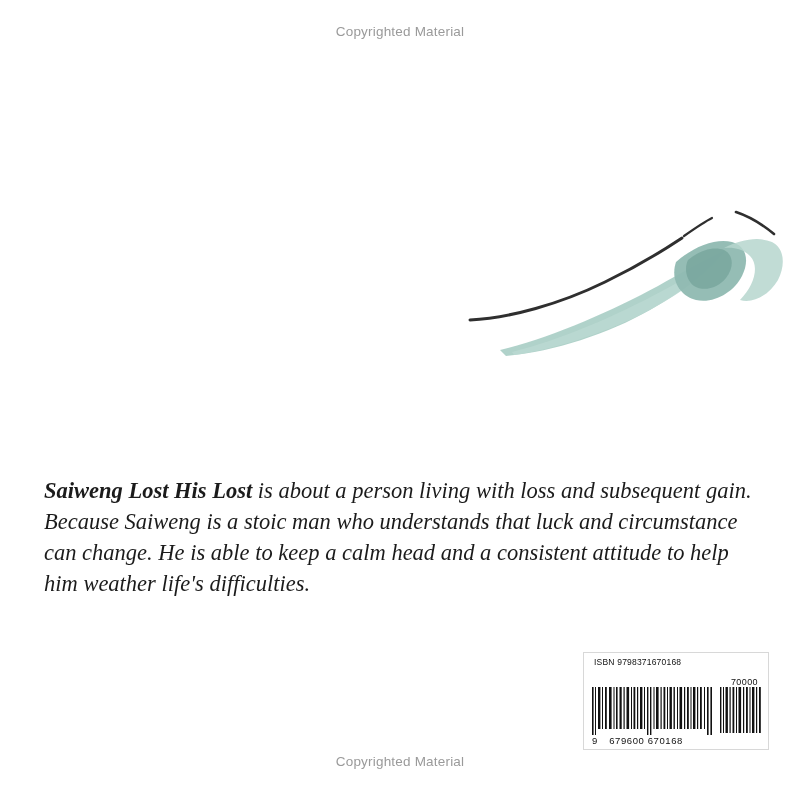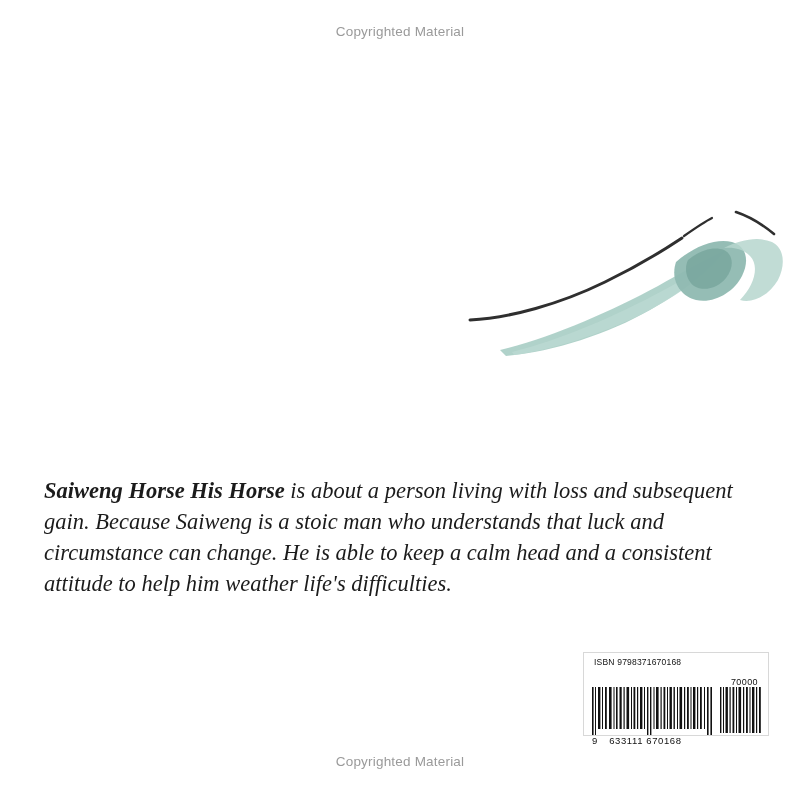--- a/index.html
+++ b/index.html
@@ -73,21 +73,21 @@
   .about-body b {
     font-weight: bold;
   }
 
   
   .barcode-box {
     position: absolute;
     left: 583px;
     top: 652px;
     width: 186px;
-    height: 84px;
+    height: 98px;
     background: #ffffff;
     border: 1px solid #d8d8d8;
     box-sizing: border-box;
   }
   .isbn-label {
     position: absolute;
     left: 10px;
     top: 4px;
     font-family: "Liberation Sans", sans-serif;
     font-size: 8.5px;
@@ -146,21 +146,21 @@
 
       <path d="M284 48 C300 40, 318 36, 332 42 C344 48, 346 64, 338 80 C330 94, 314 104, 300 100 C314 86, 320 66, 310 56 C302 48, 292 47, 284 48 Z" fill="#b6d6ce" opacity="0.85"></path>
 
       <path d="M30 120 C70 118, 120 104, 165 82 C198 66, 224 50, 242 38" stroke="#2f2f2f" stroke-width="3" fill="none" stroke-linecap="round"></path>
       <path d="M244 36 C254 29, 264 22, 272 18" stroke="#2f2f2f" stroke-width="2.2" fill="none" stroke-linecap="round"></path>
       <path d="M296 12 C308 16, 322 24, 334 34" stroke="#2f2f2f" stroke-width="2.6" fill="none" stroke-linecap="round"></path>
     </svg>
   </div>
 
 
-  <div class="about-body"><b>Saiweng Horse His Horse</b><span> is about a person living with loss and subsequent gain. Because Saiweng is a stoic man who understands that luck and circumstance can change. He is able to keep a calm head and a consistent attitude to help him weather life's difficulties.</span></div>
+  <div class="about-body"><b>Saiweng Lost His Lost</b><span> is about a person living with loss and subsequent gain. Because Saiweng is a stoic man who understands that luck and circumstance can change. He is able to keep a calm head and a consistent attitude to help him weather life's difficulties.</span></div>
 
   <div class="barcode-box">
     <div class="isbn-label">ISBN 9798371670168</div>
     <div class="price-label">70000</div>
 
     <svg class="bars-main" viewBox="0 0 120 48" preserveAspectRatio="none">
       <g fill="#111111">
         <rect x="0" y="0" width="1.6" height="48"></rect>
         <rect x="3" y="0" width="1" height="48"></rect>
         <rect x="6" y="0" width="2.4" height="42"></rect>
@@ -213,18 +213,18 @@
         <rect x="26" y="0" width="1.8" height="46"></rect>
         <rect x="29.5" y="0" width="1" height="46"></rect>
         <rect x="32" y="0" width="2.4" height="46"></rect>
         <rect x="36" y="0" width="1.2" height="46"></rect>
         <rect x="39" y="0" width="1.8" height="46"></rect>
       </g>
     </svg>
 
     <div class="isbn-digits">
       <span>9</span>
-      <span style="margin-left:8px;">633111 670168</span>
+      <span style="margin-left:8px;">679600 670168</span>
     </div>
   </div>
 
   <div class="watermark bottom">Copyrighted Material</div>
 </div>
 
 </body></html>

